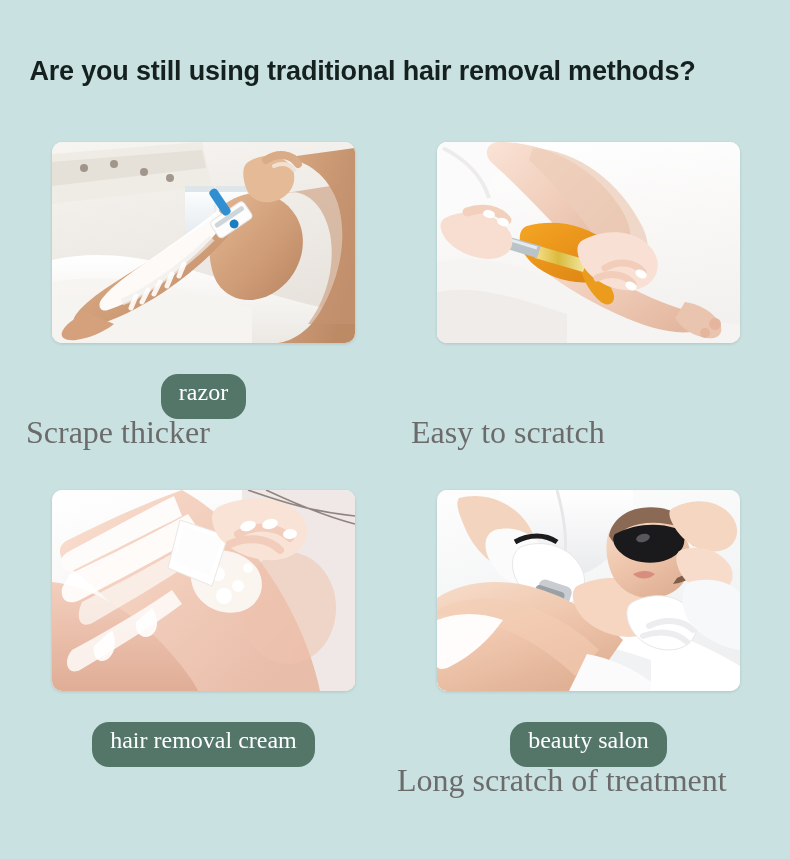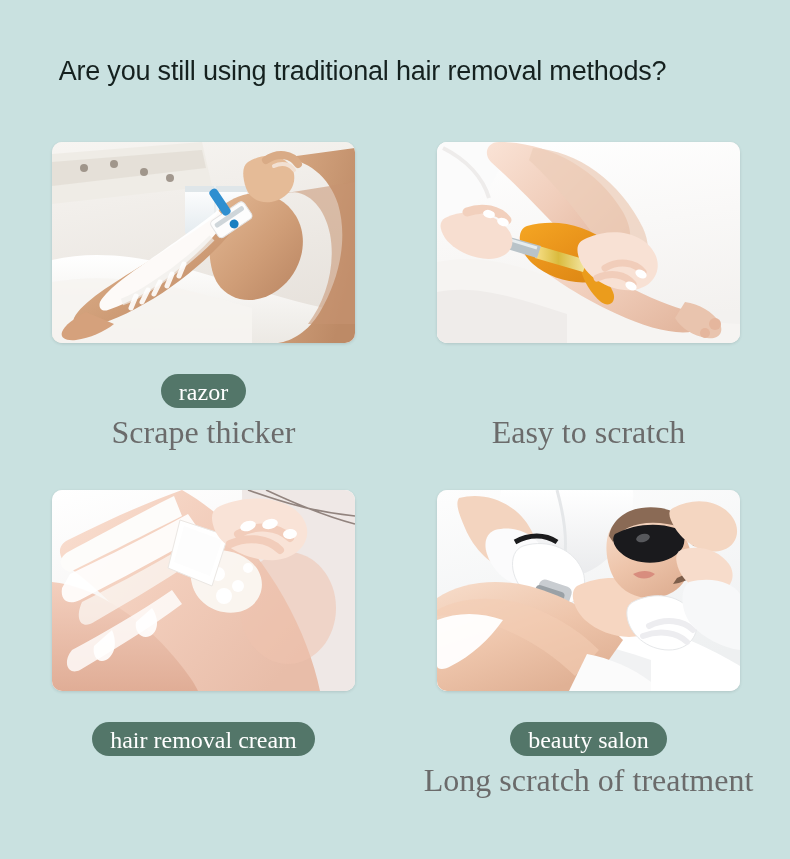--- a/index.html
+++ b/index.html
@@ -24,21 +24,21 @@
 
   
   .headline {
     position: absolute;
     left: 0;
     top: 56px;
     width: 725px;
     text-align: center;
     font-family: "Liberation Sans", sans-serif;
     font-size: 27px;
-    font-weight: 400;
+    font-weight: 700;
     letter-spacing: -0.2px;
     color: #15211f;
     white-space: nowrap;
   }
 
   
   .grid {
     position: absolute;
     left: 0;
     top: 142px;
@@ -81,32 +81,32 @@
   }
   .pill-wrap.center { justify-content: center; }
   .pill-wrap.left { justify-content: center; }
   .pill {
     display: inline-block;
     background: #537669;
     color: #ffffff;
     font-family: "Liberation Serif", serif;
     font-size: 24px;
     line-height: 1;
-    padding: 6px 18px 4px 18px;
+    padding: 6px 18px 15px 18px;
     border-radius: 17px;
     white-space: nowrap;
   }
 
   
   .caption {
     position: absolute;
     left: -26px;
     top: 272px;
     width: 355px;
-    text-align: center;
+    text-align: left;
     font-family: "Liberation Serif", serif;
     font-size: 32px;
     color: #6b6b6b;
     white-space: nowrap;
   }
   .caption.wide {
     left: -40px;
     width: 383px;
   }
 </style>

